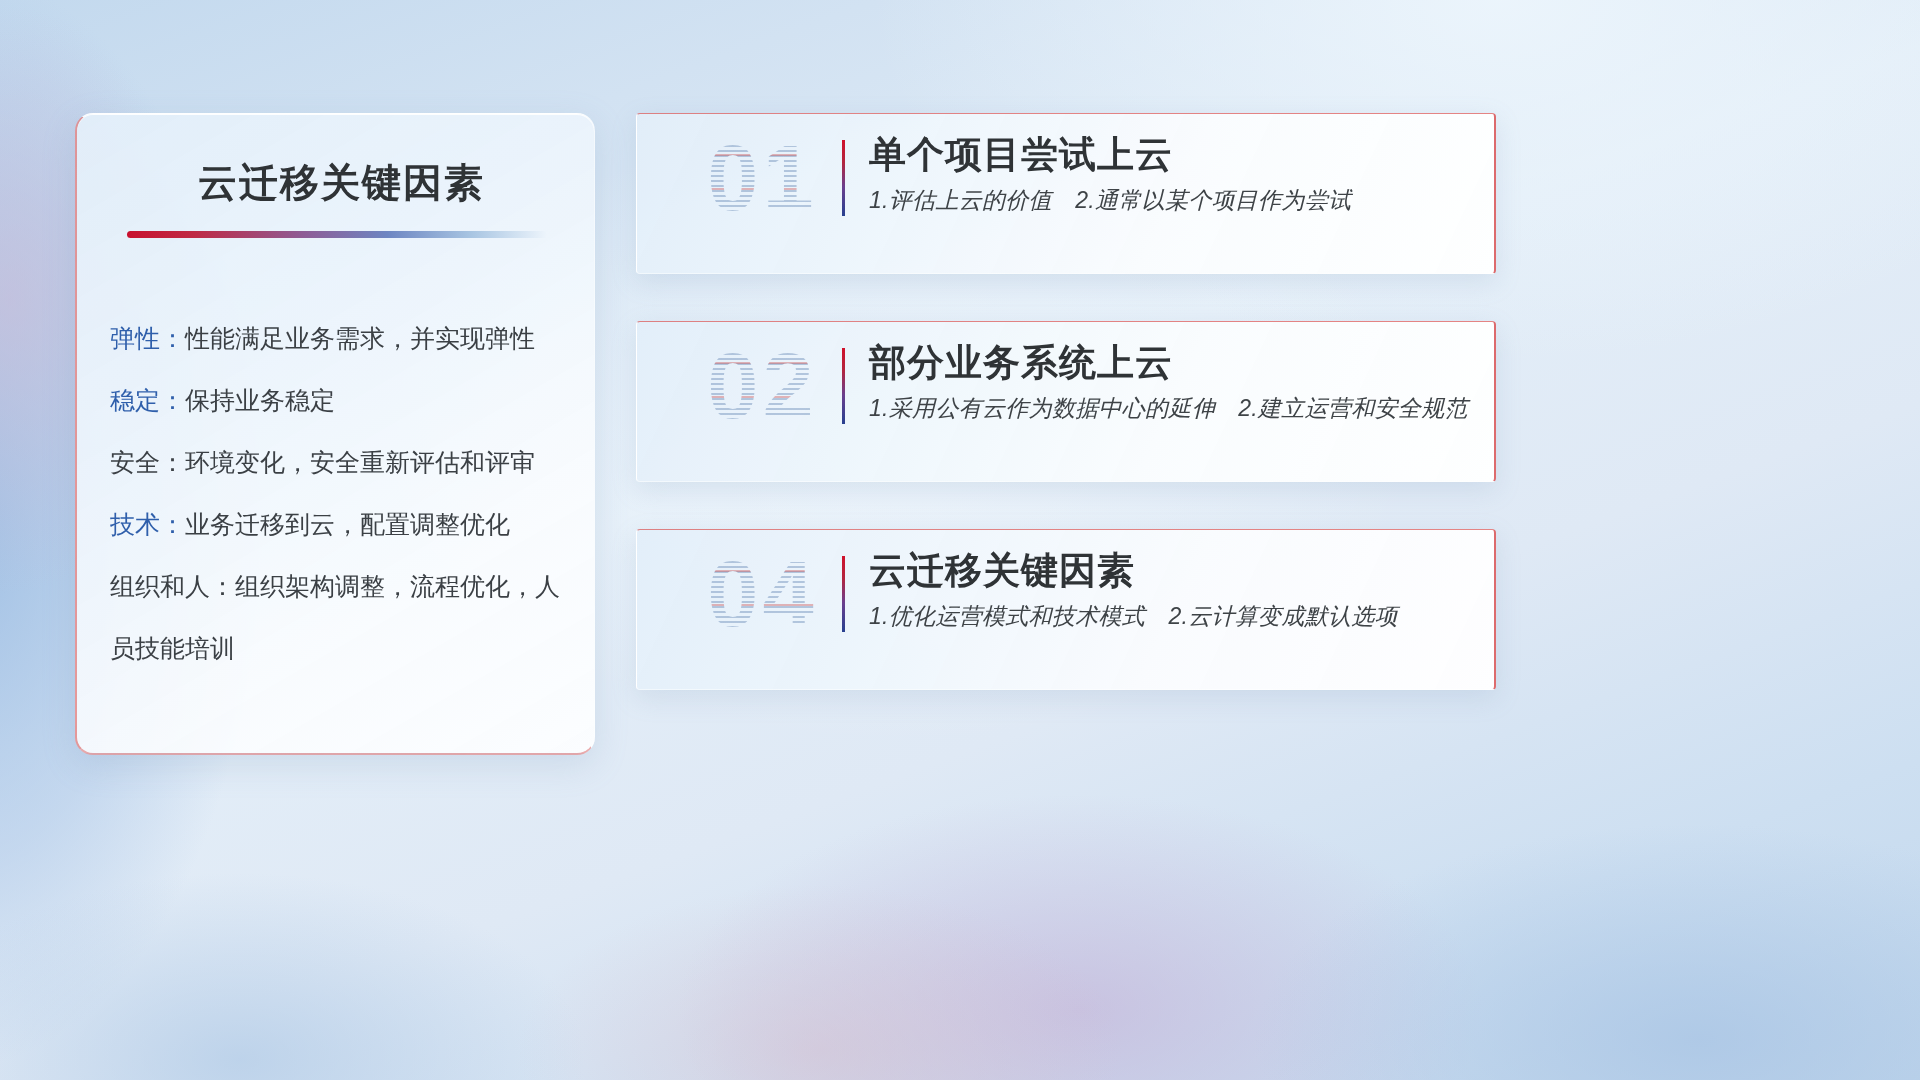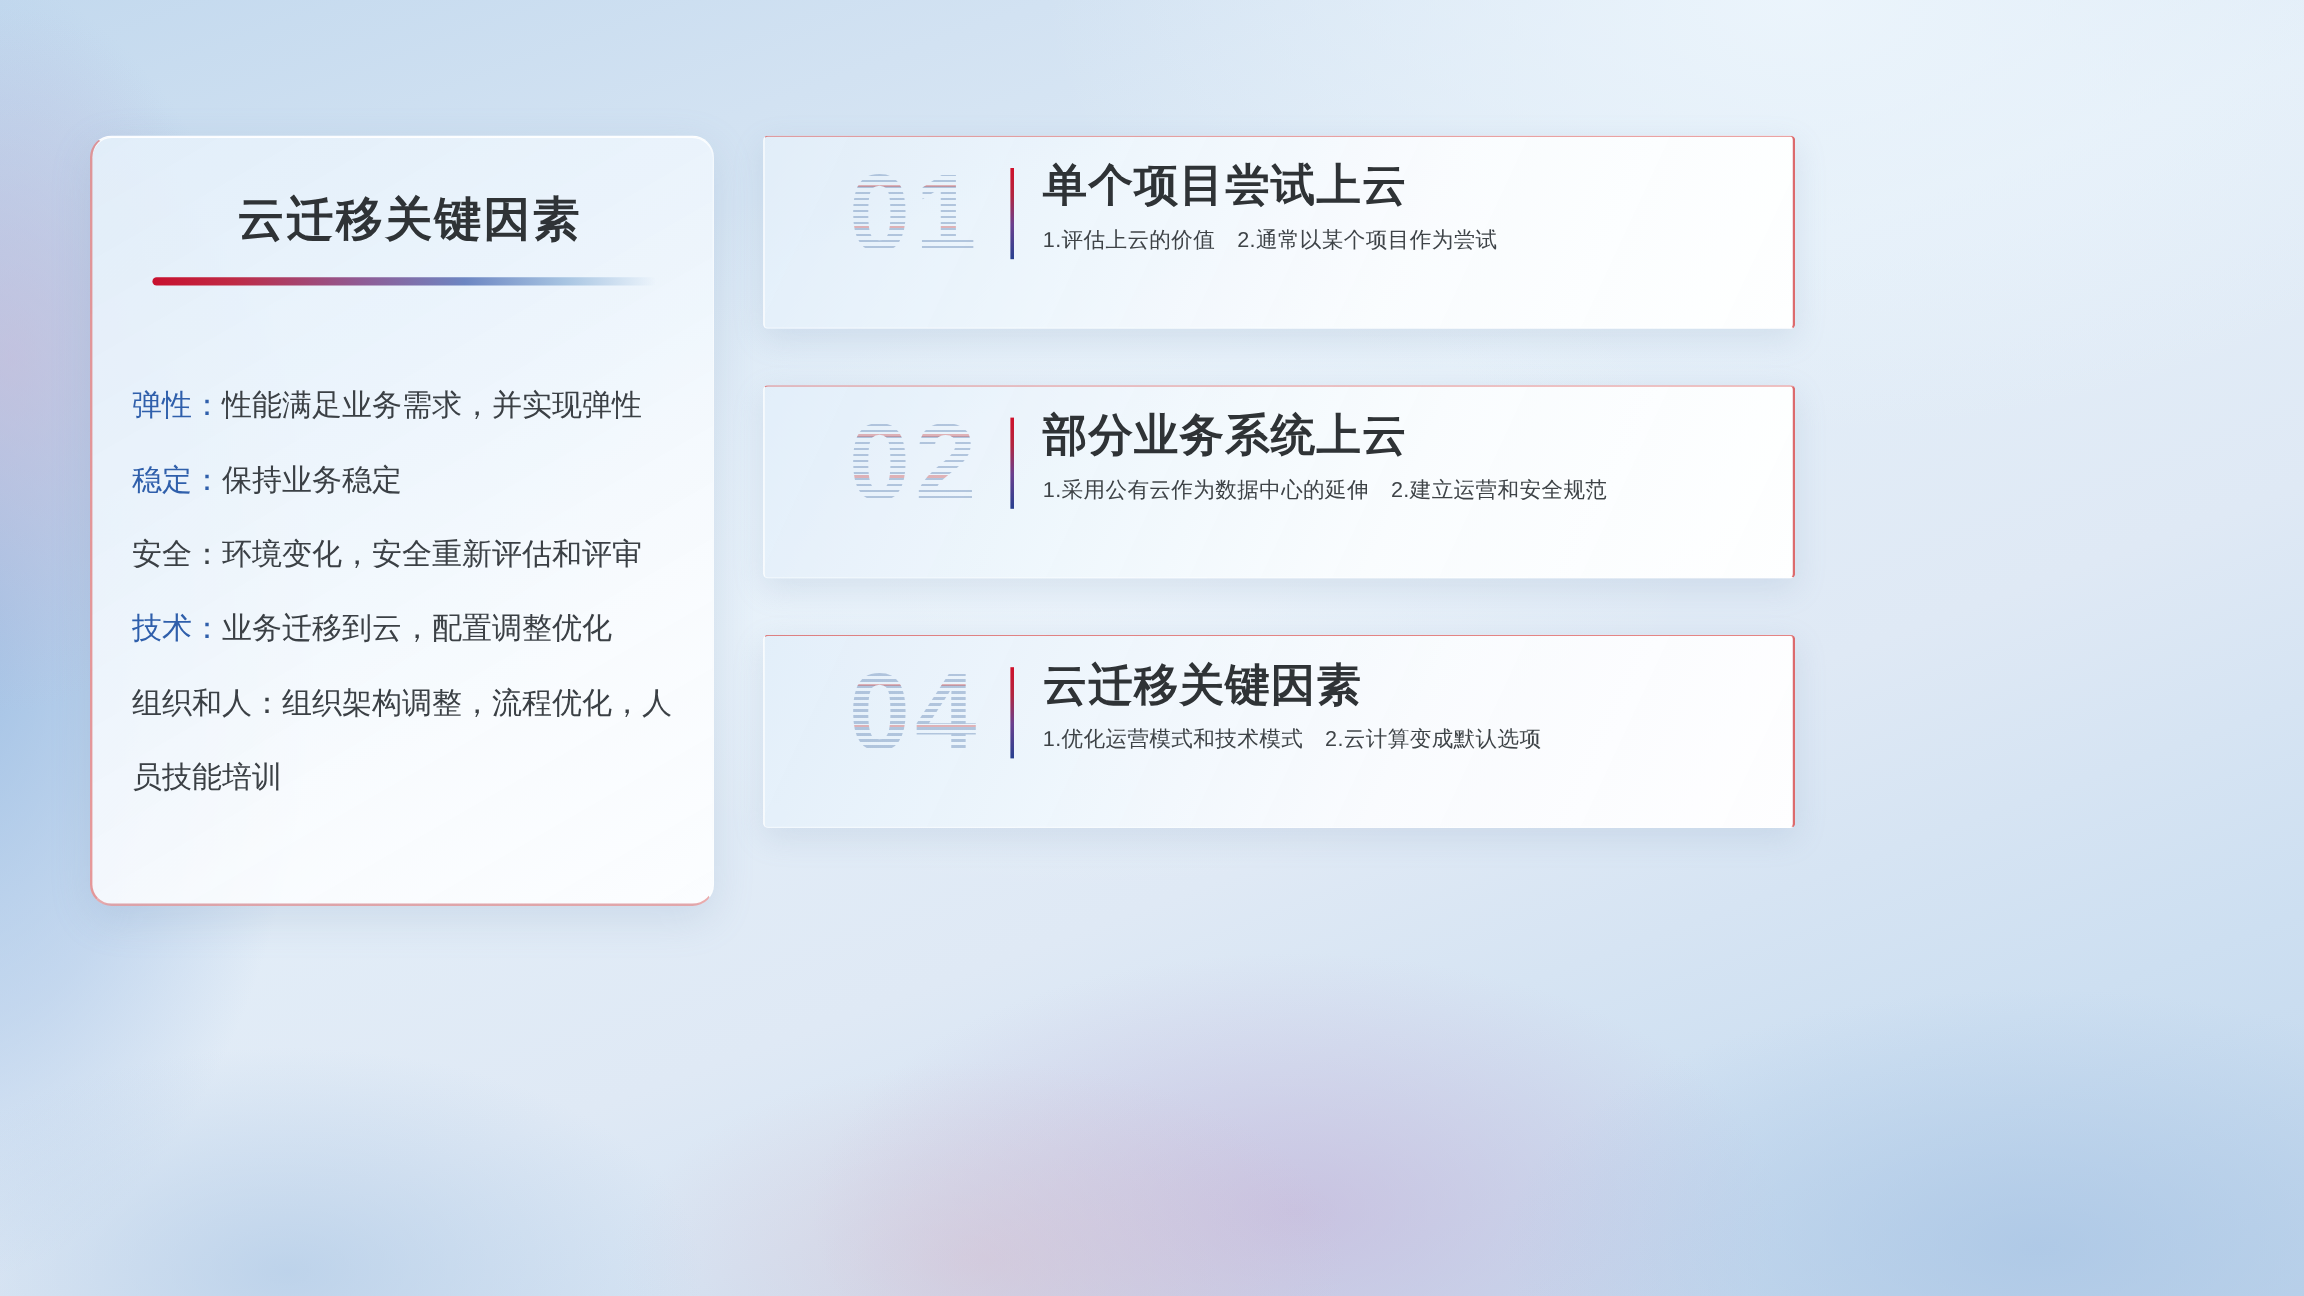--- a/index.html
+++ b/index.html
@@ -84,21 +84,21 @@
         rgba(255,255,255,0) 2px, rgba(255,255,255,0) 34px);
     -webkit-background-clip:text;background-clip:text;
     user-select:none;
   }
   .card-divider{
     position:absolute;left:205px;top:26px;width:3px;height:76px;
     background:linear-gradient(180deg,#d0112b 0%,#b2253f 30%,#6a3f8e 62%,#27408f 100%);
   }
   .card-body{position:absolute;left:232px;top:21px;right:18px;}
   .card-title{font-size:37px;font-weight:bold;color:#2f3336;letter-spacing:1px;line-height:40px;}
-  .card-sub{font-size:18px;color:#3e4347;margin-top:12px;line-height:26px;letter-spacing:.3px;}
+  .card-sub{font-size:23px;color:#3e4347;margin-top:12px;line-height:26px;letter-spacing:.3px;font-style:italic;}
 </style>
 </head>
 <body>
 
 <div id="bg">
   <div class="bglayer bg-base"></div>
   <div class="bglayer bg-topright"></div>
   <div class="bglayer bg-center"></div>
   <div class="bglayer bg-left"></div>
   <div class="bglayer bg-leftpink"></div>

